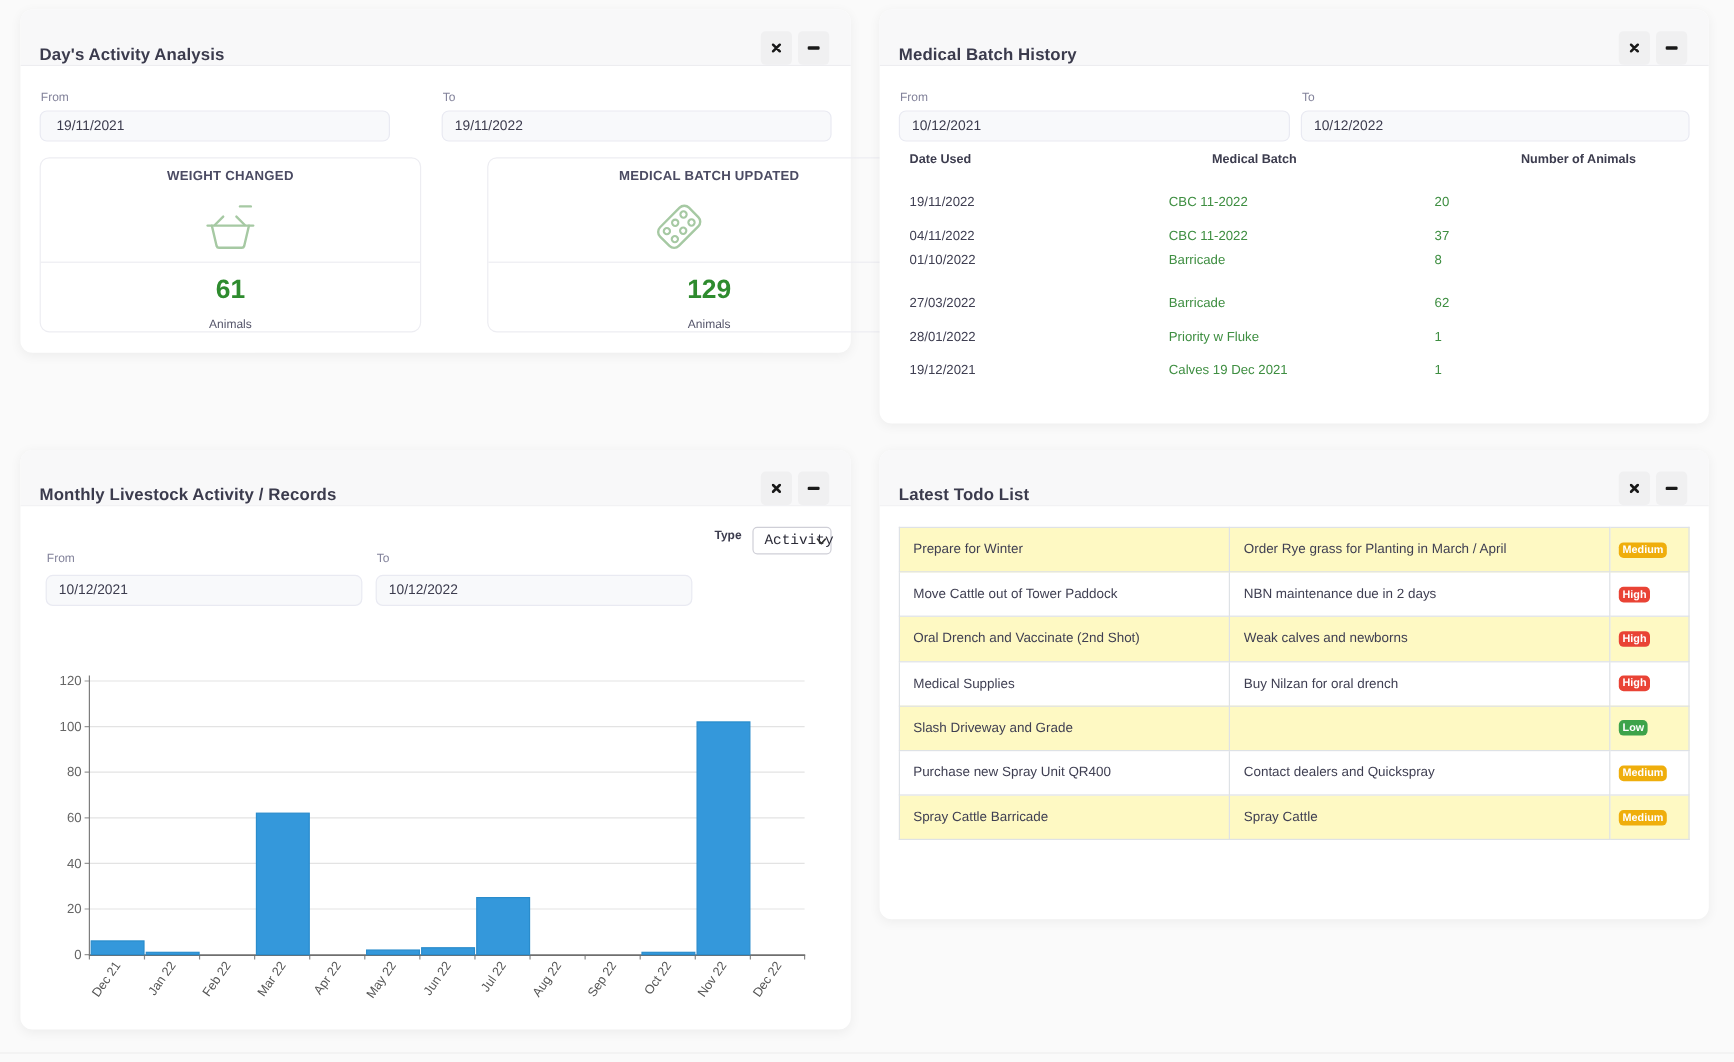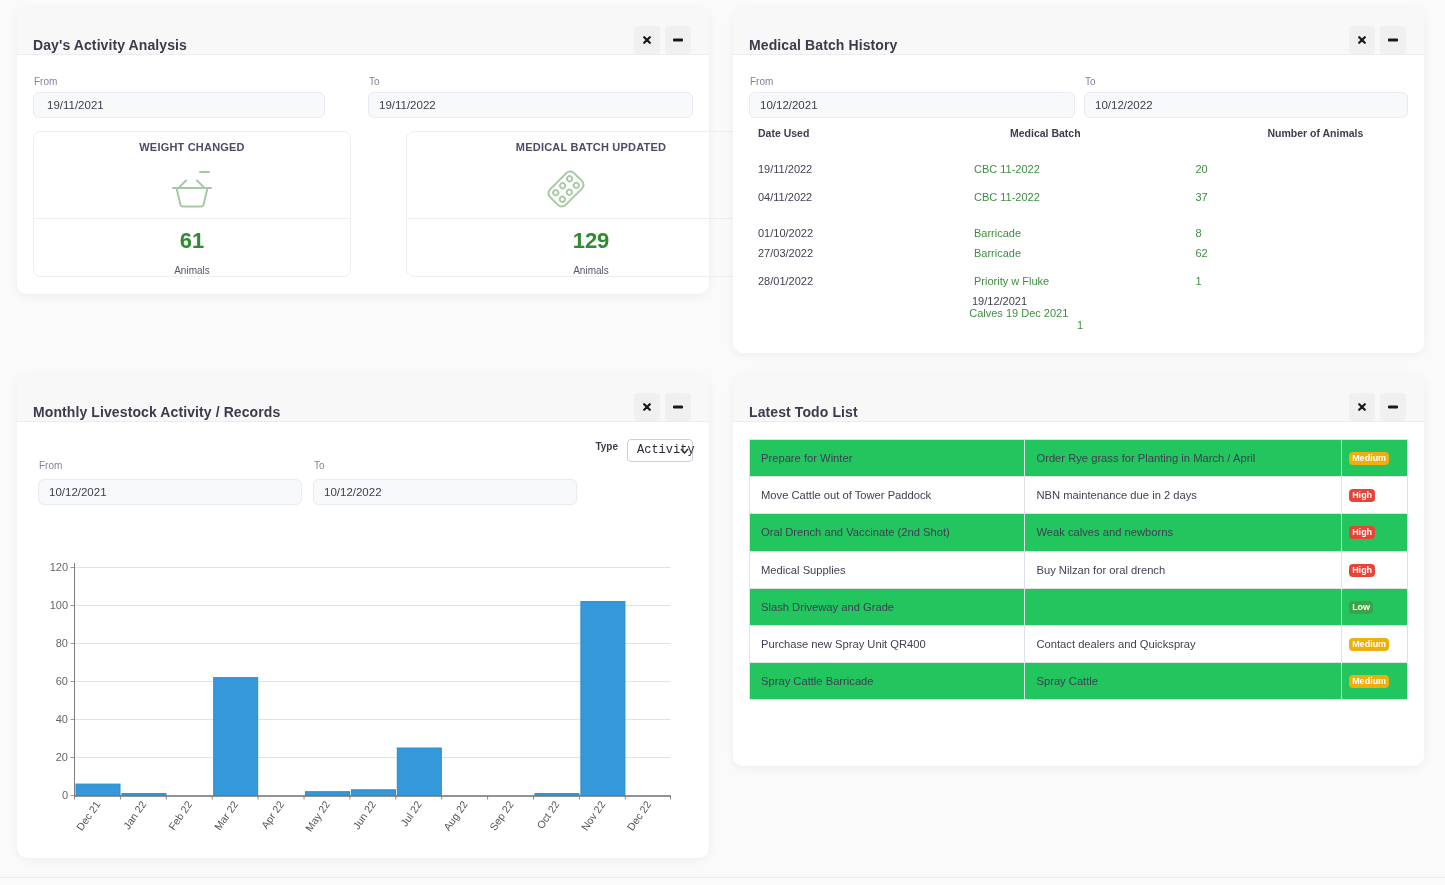--- a/index.html
+++ b/index.html
@@ -26,21 +26,21 @@
 .statsub { position:absolute; top:133px; left:0; right:0; text-align:center;
   font-size:10px; color:#55556a; }
 .grn { color:#3e8e41; }
 .badge { display:inline-block; font-size:9px; font-weight:700; color:#fff;
   line-height:9px; padding:2px 3px; border-radius:4px; }
 table.todo { border-collapse:collapse; width:659px; font-size:11.2px; color:#3f3f52; }
 table.todo th, table.todo td { border:1px solid #dee2e6; text-align:left; font-weight:400; }
 table.todo th { font-weight:700; color:#3c3c4e; height:37.2px; padding:0 0 0 11px; font-size:11px; }
 table.todo td { height:37.2px; padding:0 0 0 11px; }
 table.todo td.pr { padding-left:7px; }
-table.todo tr.str td { background:#22c55e; }
+table.todo tr.str td { background:#fef9c3; }
 </style>
 </head>
 <body>
 
 <div class="card" style="left:17px; top:8px; width:692px; height:286px;">
   <div class="chead">
       <span class="ctitle">Day's Activity Analysis</span>
     <div class="btns">
       <div class="hbtn">
           <svg width="8" height="8">
@@ -125,36 +125,36 @@
     <div style="display:flex; height:28px; align-items:center; color:#3f3f52;">
       <div style="width:216px;">19/11/2022</div>
         <div style="width:221.5px;" class="grn">CBC 11-2022</div>
         <div class="grn">20</div>
     </div>
     <div style="display:flex; height:28px; align-items:center; color:#3f3f52;">
       <div style="width:216px;">04/11/2022</div>
         <div style="width:221.5px;" class="grn">CBC 11-2022</div>
         <div class="grn">37</div>
     </div>
-    <div style="display:flex; height:28px; align-items:flex-end; color:#3f3f52;">
+    <div style="display:flex; height:28px; align-items:flex-start; color:#3f3f52;">
       <div style="width:216px;">01/10/2022</div>
         <div style="width:221.5px;" class="grn">Barricade</div>
         <div class="grn">8</div>
     </div>
     <div style="display:flex; height:28px; align-items:center; color:#3f3f52;">
       <div style="width:216px;">27/03/2022</div>
         <div style="width:221.5px;" class="grn">Barricade</div>
         <div class="grn">62</div>
     </div>
     <div style="display:flex; height:28px; align-items:center; color:#3f3f52;">
       <div style="width:216px;">28/01/2022</div>
         <div style="width:221.5px;" class="grn">Priority w Fluke</div>
         <div class="grn">1</div>
     </div>
-    <div style="display:flex; height:28px; align-items:center; color:#3f3f52;flex-direction:column;">
+    <div style="display:flex; height:28px; align-items:center; color:#3f3f52;">
       <div style="width:216px;">19/12/2021</div>
         <div style="width:221.5px;" class="grn">Calves 19 Dec 2021</div>
         <div class="grn">1</div>
     </div>
   </div>
 </div>
 
 <div class="card" style="left:17px; top:375px; width:692px; height:483px;">
   <div class="chead">
       <span class="ctitle">Monthly Livestock Activity / Records</span>

